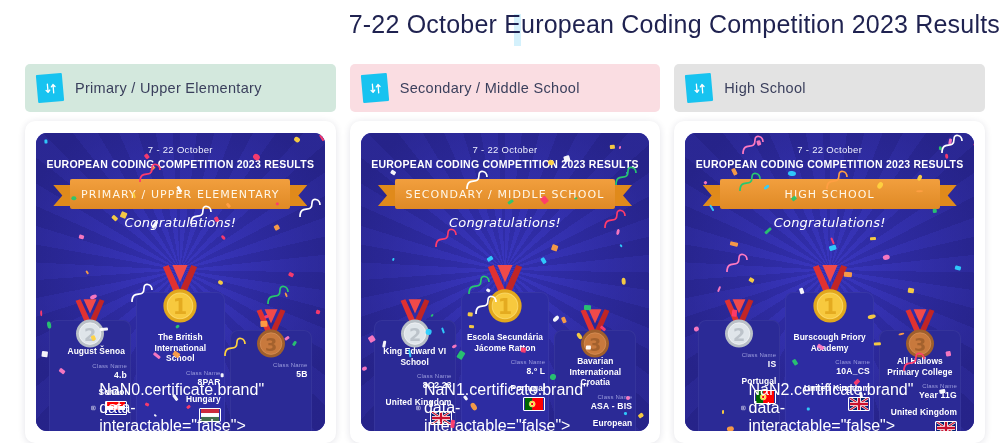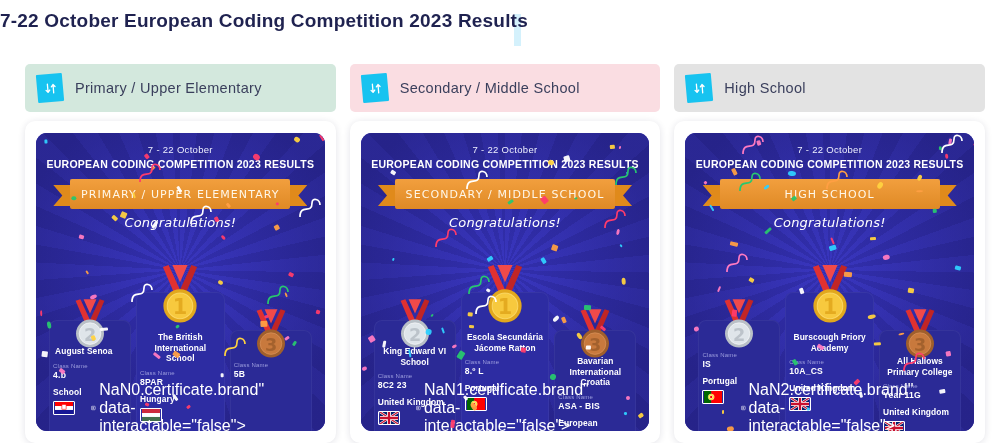--- a/index.html
+++ b/index.html
@@ -8,23 +8,23 @@
     background: #ffffff;
     font-family: "Liberation Sans", sans-serif;
     overflow: hidden;
   }
 
   .page { position: relative; width: 1000px; height: 443px; background:#fff; }
 
   
   .page-title {
     position:absolute; left:0; top:10px; width:1000px;
-    text-align:left;
-    font-size: 19px;
-    font-weight: 700;
+    text-align:right;
+    font-size: 25px;
+    font-weight: 400;
     letter-spacing: .2px;
     color:#1f2250;
     white-space: nowrap;
   }
   .title-accent {
     position:absolute;
     left:514px; top:14px;
     width:7px; height:32px;
     background:#cdeefb;
     opacity:.85;
@@ -160,21 +160,21 @@
   }
   .slot { position:relative; width:30.5%; display:flex; flex-direction:column; align-items:center; }
   .slot.first  { width:33%; }
 
   .plinth {
     width:100%;
     background:#2b2a96;
     border-radius:8px 8px 0 0;
     box-shadow: inset 0 0 0 1px rgba(255,255,255,.05);
     padding: 26px 4px 6px;
-    display:flex; flex-direction:column; align-items:flex-start;
+    display:flex; flex-direction:column; align-items:flex-end;
   }
   .slot.first  .plinth { height:150px; background:#2d2ca2; padding-top:40px; }
   .slot.second .plinth { height:122px; }
   .slot.third  .plinth { height:112px; }
 
   
   .medal { position:absolute; left:50%; transform:translateX(-50%); z-index:6; }
   .slot.first  .medal { top:-27px; }
   .slot.second .medal { top:-21px; }
   .slot.third  .medal { top:-21px; }

